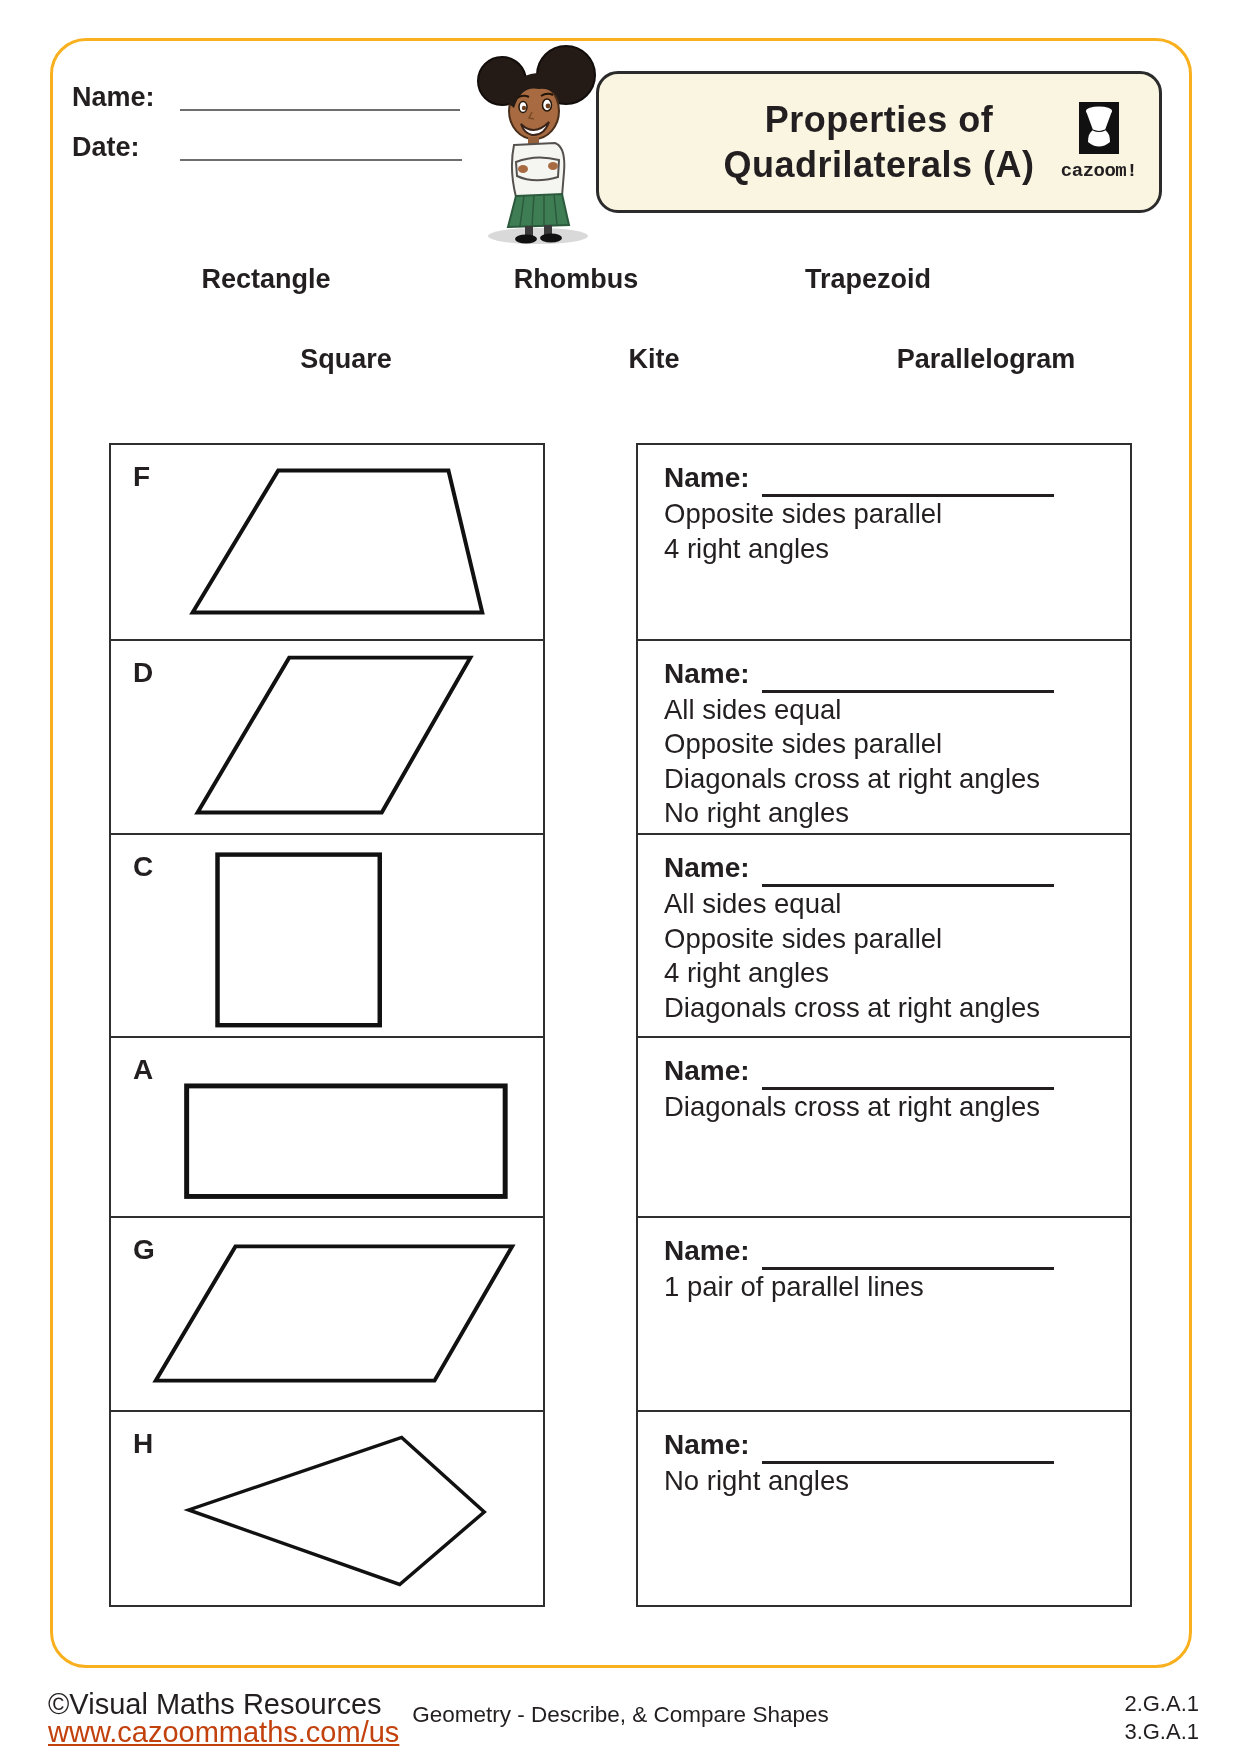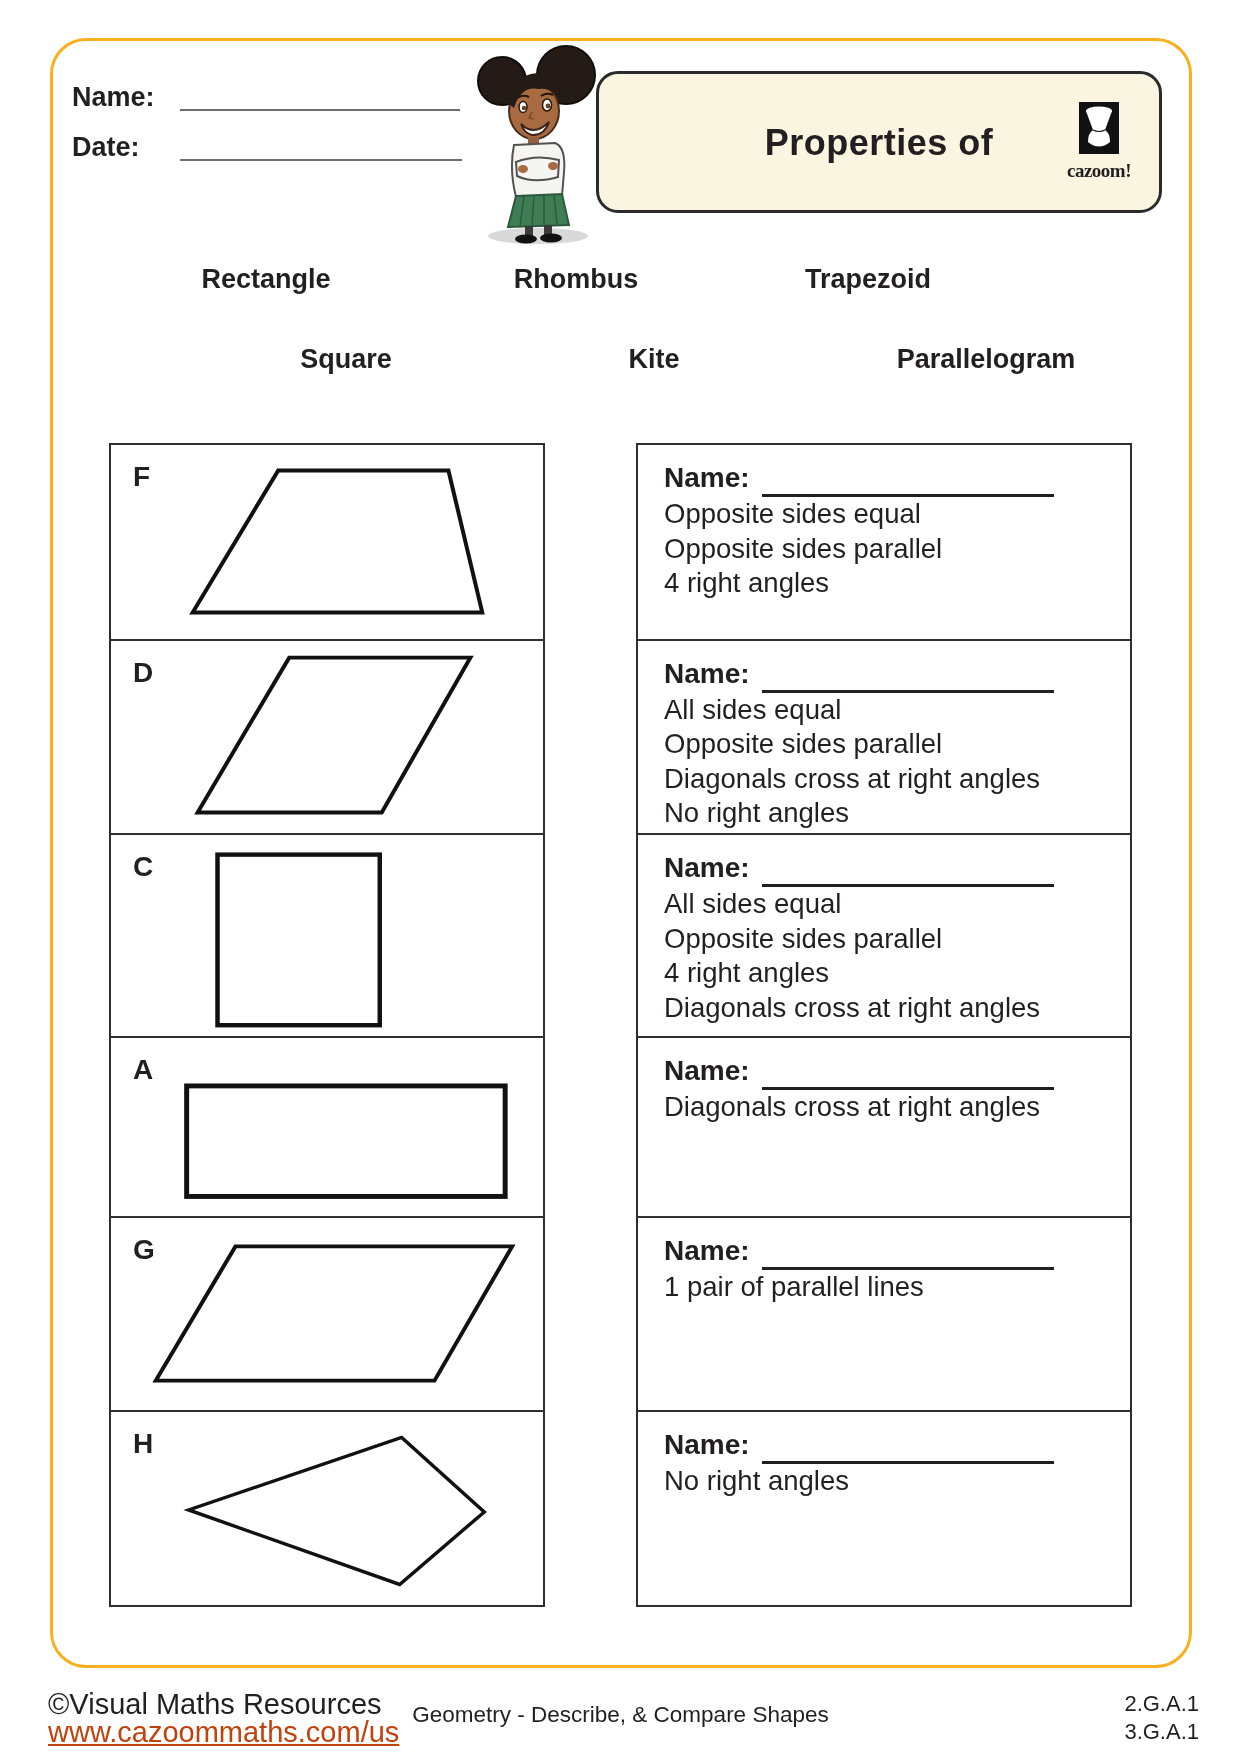--- a/index.html
+++ b/index.html
@@ -15,21 +15,21 @@
   
   .field-label{position:absolute;font-size:27px;font-weight:bold;}
   .field-line{position:absolute;height:0;border-bottom:2.5px solid #6e6e6e;}
   .title-box{
     position:absolute;left:596px;top:71px;width:566px;height:142px;
     background:#faf5e1;border:3px solid #2b2b2b;border-radius:22px;
     box-sizing:border-box;display:flex;flex-direction:column;justify-content:center;
   }
   .title-line{ text-align:center;font-size:36px;font-weight:bold;line-height:45px;letter-spacing:.5px;}
   .logo{position:absolute;right:16px;top:28px;width:88px;text-align:center;}
-  .logo-text{font-family:Liberation Serif, serif;font-weight:bold;font-size:19px;letter-spacing:-.5px;margin-top:2px;}
+  .logo-text{font-family:Liberation Mono, monospace;font-weight:bold;font-size:19px;letter-spacing:-.5px;margin-top:2px;}
   .mascot{position:absolute;left:462px;top:44px;width:152px;height:202px;}
   
   .word{position:absolute;transform:translateX(-50%);font-size:27px;font-weight:bold;white-space:nowrap;margin-left:16px;}
   
   .col{position:absolute;top:443px;}
   .col.left{left:109px;width:436px;}
   .col.right{left:636px;width:496px;}
   .cell{
     position:relative;box-sizing:border-box;border:2.5px solid #2f2f2f;
     margin-top:-2.5px;background:#fff;
@@ -83,20 +83,21 @@
   <path d="M54,152 L100,150 L107,181 L46,183 Z" fill="#3f7d55" stroke="#2c5a3c" stroke-width="2"></path>
   <path d="M62,152 L58,182 M72,151 L70,182 M82,151 L82,181 M92,150 L95,181" stroke="#2c5a3c" stroke-width="1.5" fill="none"></path>
   <rect x="63" y="182" width="8" height="12" fill="#3b3b3b"></rect>
   <rect x="82" y="181" width="8" height="12" fill="#3b3b3b"></rect>
   <ellipse cx="64" cy="195" rx="11" ry="4.5" fill="#111111"></ellipse>
   <ellipse cx="89" cy="194" rx="11" ry="4.5" fill="#111111"></ellipse>
 </svg>
 
 <div class="title-box">
   <div class="title-line">Properties of</div>
+  <div class="title-line">Quadrilaterals (A)</div>
   <div class="logo">
     <svg width="40" height="52" viewBox="0 0 40 52">
       <rect x="0" y="0" width="40" height="52" fill="#111111"></rect>
       <ellipse cx="20" cy="9" rx="13" ry="4.5" fill="#ffffff"></ellipse>
       <path d="M7,9 L33,9 L26,28 Q31,31 31,40 Q20,49 9,40 Q9,31 14,28 Z" fill="#ffffff"></path>
       <path d="M14,28 Q20,31 26,28" fill="none" stroke="#111111" stroke-width="1.2"></path>
     </svg>
     <div class="logo-text">cazoom!</div>
   </div>
 </div>
@@ -150,21 +151,20 @@
     <svg class="shape-svg" viewBox="0 0 434 197" preserveAspectRatio="none">
       <polygon points="292,26 375,102 290,176 78,100" fill="none" stroke="#111111" stroke-width="3.5"></polygon>
     </svg>
   </div>
 </div>
 
 <div class="col right">
 
   <div class="cell rt" style="height:198px;">
     <div class="name-row"><span class="nm">Name:</span><span class="blank"></span></div>
-    <div class="prop">Opposite sides equal</div>
     <div class="prop">Opposite sides parallel</div>
     <div class="prop">4 right angles</div>
   </div>
 
   <div class="cell rt" style="height:197px;">
     <div class="name-row"><span class="nm">Name:</span><span class="blank"></span></div>
     <div class="prop">All sides equal</div>
     <div class="prop">Opposite sides parallel</div>
     <div class="prop">Diagonals cross at right angles</div>
     <div class="prop">No right angles</div>

